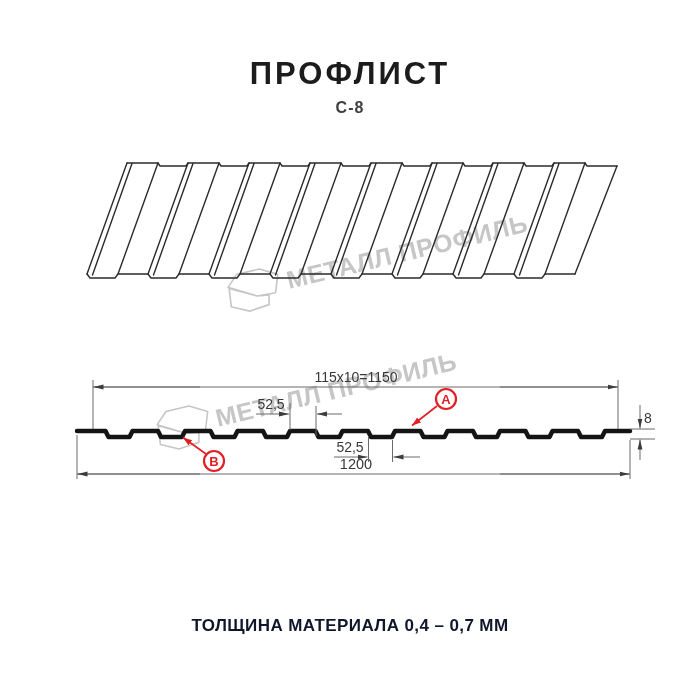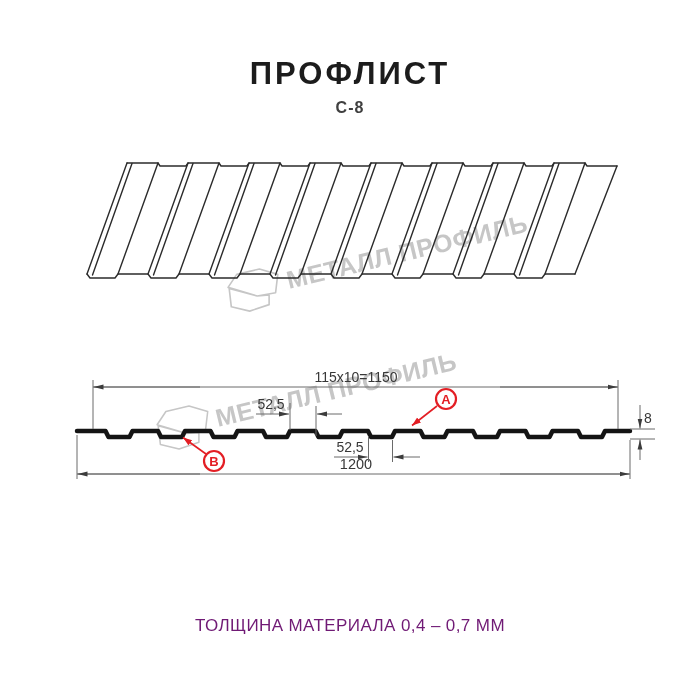--- a/index.html
+++ b/index.html
@@ -3,21 +3,21 @@
 <meta charset="utf-8">
 <style>
   html,body{margin:0;padding:0;background:#ffffff;}
   #stage{position:relative;width:700px;height:700px;background:#ffffff;overflow:hidden;
          font-family:"Liberation Sans", sans-serif;}
   .title{position:absolute;top:56px;left:0;width:700px;text-align:center;
          font-size:31px;font-weight:bold;letter-spacing:3px;color:#1c1c1c;}
   .subtitle{position:absolute;top:99px;left:0;width:700px;text-align:center;
          font-size:16px;font-weight:bold;letter-spacing:1px;color:#404040;}
   .footer-note{position:absolute;top:616px;left:0;width:700px;text-align:center;
-         font-size:17px;font-weight:normal;letter-spacing:0.4px;color:#701a75;}
+         font-size:17px;font-weight:bold;letter-spacing:0.4px;color:#0f172a;}
   svg{position:absolute;left:0;top:0;}
   .dimtxt{font-size:14px;fill:#383838;}
   .wmtext{font-size:25px;font-weight:bold;letter-spacing:0.5px;}
   .ablabel{font-size:13px;font-weight:bold;}
 </style>
 </head>
 <body>
 
 <div id="stage">
 

